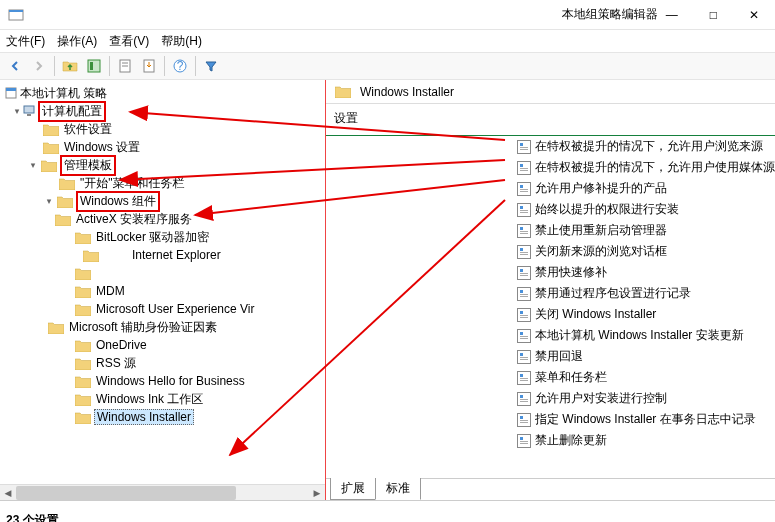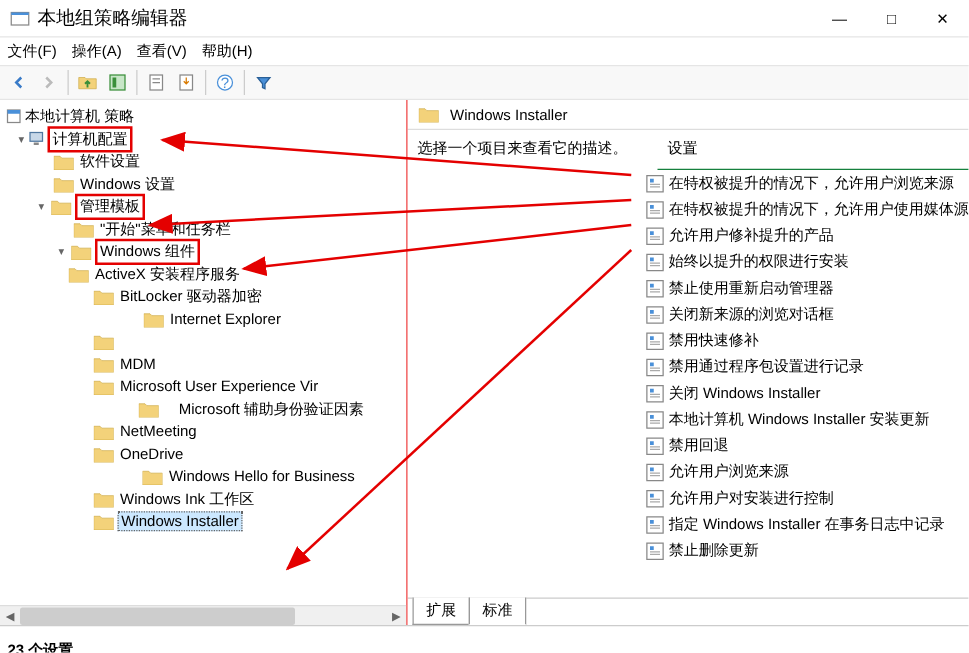--- a/index.html
+++ b/index.html
@@ -1,20 +1,20 @@
 <!DOCTYPE html>
 <html><head>
 <meta charset="utf-8">
 <style>
 * { margin: 0; padding: 0; box-sizing: border-box; font-family: "Microsoft YaHei", "Segoe UI", sans-serif; font-size: 12px; }
 body { background: #fff; width: 775px; height: 522px; overflow: hidden; position: relative; }
 
 .titlebar { height: 30px; display: flex; align-items: center; padding: 0 8px; border-bottom: 1px solid #e5e5e5; }
 .titlebar-icon { width: 16px; height: 16px; margin-right: 6px; }
-.titlebar-text { flex: 1; font-size: 15px; }
+.titlebar-text { flex: 1; font-size: 12px; text-align: right; }
 .titlebar-controls { display: flex; gap: 16px; font-size: 14px; color: #000; }
 .titlebar-controls span { cursor: default; padding: 4px 8px; }
 
 .menubar { height: 22px; display: flex; align-items: center; padding: 0 6px; gap: 12px; }
 .menubar span { font-size: 12px; cursor: default; }
 
 .toolbar { height: 28px; display: flex; align-items: center; padding: 0 4px; gap: 2px; border-top: 1px solid #e5e5e5; border-bottom: 1px solid #e5e5e5; background: #f8f8f8; }
 .tool-sep { width: 1px; height: 20px; background: #ccc; margin: 0 2px; }
 .tool-btn { width: 22px; height: 22px; display: flex; align-items: center; justify-content: center; cursor: default; }
 
@@ -188,21 +188,21 @@
             <path class="folder-svg" d="M0 2h5l1.5 1.5H16V13H0z"></path>
           </svg>
           <span class="tree-label">ActiveX 安装程序服务</span>
         </div>
         <div class="tree-item" style="padding-left: 72px;">
           <svg class="folder-icon" viewBox="0 0 16 13">
             <path class="folder-svg" d="M0 2h5l1.5 1.5H16V13H0z"></path>
           </svg>
           <span class="tree-label">BitLocker 驱动器加密</span>
         </div>
-        <div class="tree-item" style="padding-left: 112px;">
+        <div class="tree-item" style="padding-left: 80px; gap: 28px;">
           <svg class="folder-icon" viewBox="0 0 16 13">
             <path class="folder-svg" d="M0 2h5l1.5 1.5H16V13H0z"></path>
           </svg>
           <span class="tree-label">Internet Explorer</span>
         </div>
         <div class="tree-item" style="padding-left: 72px;">
           <svg class="folder-icon" viewBox="0 0 16 13">
             <path class="folder-svg" d="M0 2h5l1.5 1.5H16V13H0z"></path>
           </svg>
         </div>
@@ -211,39 +211,39 @@
             <path class="folder-svg" d="M0 2h5l1.5 1.5H16V13H0z"></path>
           </svg>
           <span class="tree-label">MDM</span>
         </div>
         <div class="tree-item" style="padding-left: 72px;">
           <svg class="folder-icon" viewBox="0 0 16 13">
             <path class="folder-svg" d="M0 2h5l1.5 1.5H16V13H0z"></path>
           </svg>
           <span class="tree-label">Microsoft User Experience Vir</span>
         </div>
-        <div class="tree-item" style="padding-left: 108px; gap: 11px;">
+        <div class="tree-item" style="padding-left: 45px;">
           <svg class="folder-icon" viewBox="0 0 16 13">
             <path class="folder-svg" d="M0 2h5l1.5 1.5H16V13H0z"></path>
           </svg>
           <span class="tree-label">Microsoft 辅助身份验证因素</span>
         </div>
         <div class="tree-item" style="padding-left: 72px;">
           <svg class="folder-icon" viewBox="0 0 16 13">
             <path class="folder-svg" d="M0 2h5l1.5 1.5H16V13H0z"></path>
           </svg>
-          <span class="tree-label">NetMeeting</span>
-        </div>
-        <div class="tree-item" style="padding-left: 72px;">
-          <svg class="folder-icon" viewBox="0 0 16 13">
-            <path class="folder-svg" d="M0 2h5l1.5 1.5H16V13H0z"></path>
-          </svg>
           <span class="tree-label">OneDrive</span>
         </div>
-        <div class="tree-item" style="padding-left: 72px; justify-content: center;">
+        <div class="tree-item" style="padding-left: 72px;">
+          <svg class="folder-icon" viewBox="0 0 16 13">
+            <path class="folder-svg" d="M0 2h5l1.5 1.5H16V13H0z"></path>
+          </svg>
+          <span class="tree-label">RSS 源</span>
+        </div>
+        <div class="tree-item" style="padding-left: 72px;">
           <svg class="folder-icon" viewBox="0 0 16 13">
             <path class="folder-svg" d="M0 2h5l1.5 1.5H16V13H0z"></path>
           </svg>
           <span class="tree-label">Windows Hello for Business</span>
         </div>
         <div class="tree-item" style="padding-left: 72px;">
           <svg class="folder-icon" viewBox="0 0 16 13">
             <path class="folder-svg" d="M0 2h5l1.5 1.5H16V13H0z"></path>
           </svg>
           <span class="tree-label">Windows Ink 工作区</span>
@@ -265,21 +265,20 @@
   </div>
 
   <div class="list-panel">
     <div class="list-header">
       <svg class="folder-icon" viewBox="0 0 16 13">
           <path class="folder-svg" d="M0 2h5l1.5 1.5H16V13H0z"></path>
         </svg>
       <span class="list-header-text">Windows Installer</span>
     </div>
     <div class="sub-header-row">
-      <div class="desc-col">选择一个项目来查看它的描述。</div>
       <div class="settings-header">设置</div>
     </div>
     <div class="list-body">
       <div class="list-desc-spacer"></div>
       <div class="list-items" id="policy-list">
           <div class="list-row">
             <span class="policy-icon"></span>
             <span>在特权被提升的情况下，允许用户浏览来源</span>
           </div>
           <div class="list-row">
@@ -317,21 +316,21 @@
           <div class="list-row">
             <span class="policy-icon"></span>
             <span>本地计算机 Windows Installer 安装更新</span>
           </div>
           <div class="list-row">
             <span class="policy-icon"></span>
             <span>禁用回退</span>
           </div>
           <div class="list-row">
             <span class="policy-icon"></span>
-            <span>允许用户浏览来源</span>
+            <span>菜单和任务栏</span>
           </div>
           <div class="list-row">
             <span class="policy-icon"></span>
             <span>允许用户对安装进行控制</span>
           </div>
           <div class="list-row">
             <span class="policy-icon"></span>
             <span>指定 Windows Installer 在事务日志中记录</span>
           </div>
           <div class="list-row">

